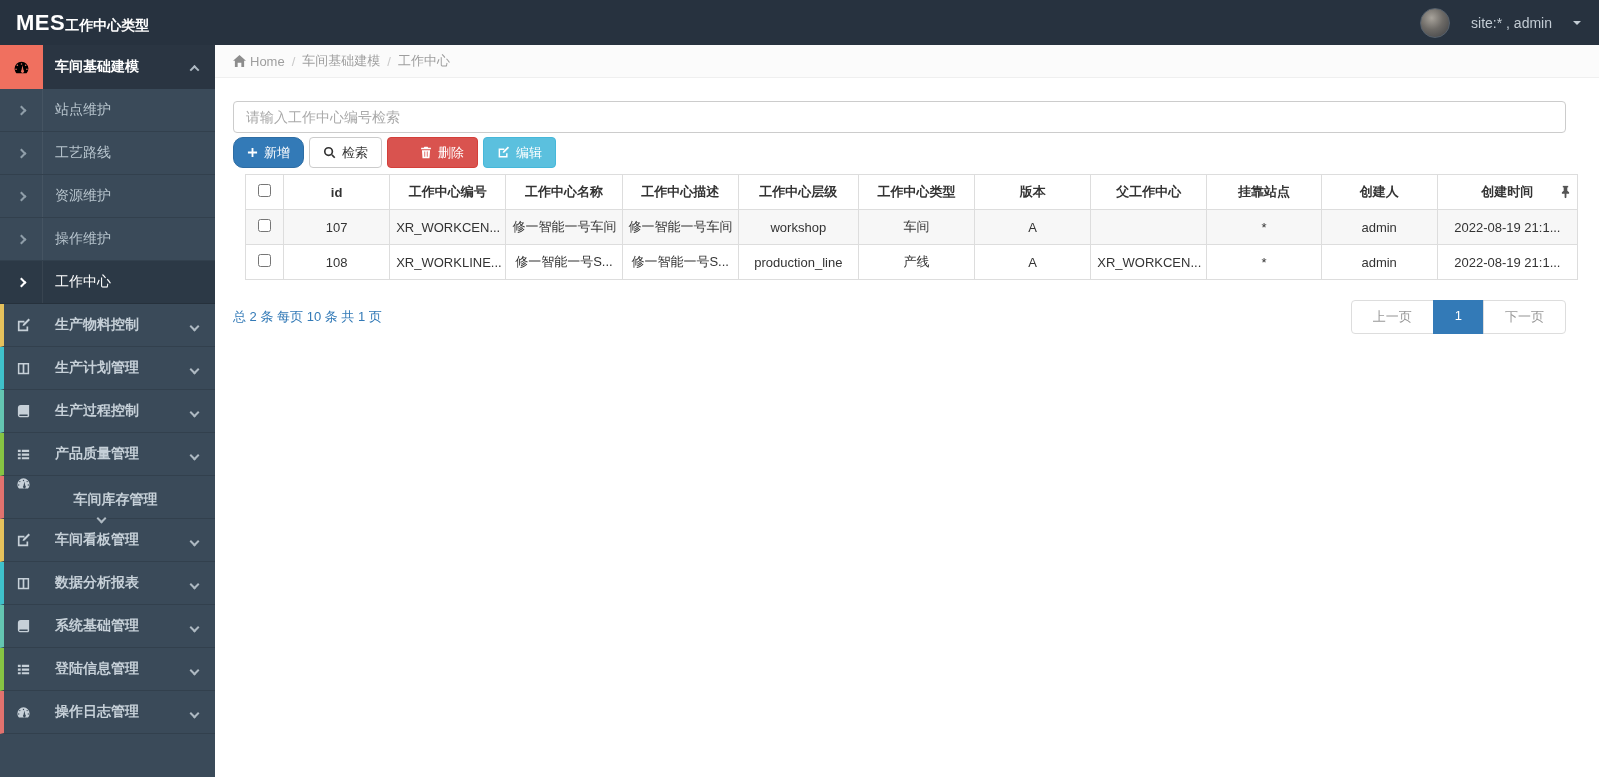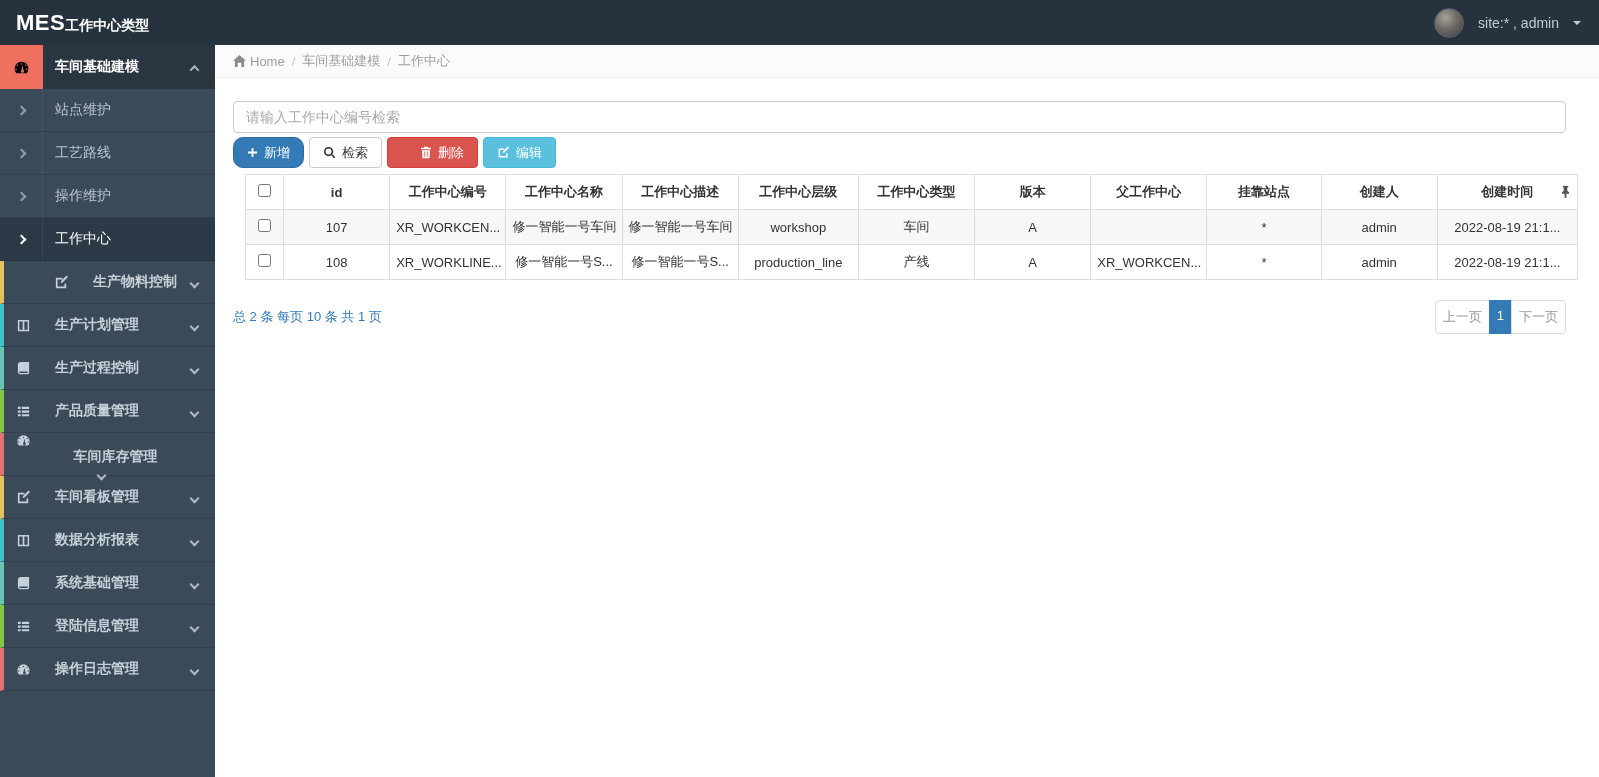--- a/index.html
+++ b/index.html
@@ -5,21 +5,21 @@
   * { box-sizing: border-box; margin: 0; padding: 0; }
   html, body { width: 1599px; height: 777px; overflow: hidden; }
   body { font-family: "Liberation Sans", "DejaVu Sans", sans-serif; background: #fff; font-size: 14px; }
 
   
   .navbar { position: fixed; top: 0; left: 0; right: 0; height: 45px; background: #27323f;
             display: flex; align-items: center; z-index: 50; }
   .brand { padding-left: 16px; color: #fff; display: flex; align-items: baseline; white-space: nowrap; }
   .brand-mes { font-size: 22px; font-weight: bold; letter-spacing: .5px; }
   .brand-rest { font-size: 14px; font-weight: bold; }
-  .user-menu { margin-left: auto; margin-right: 18px; display: flex; align-items: center; gap: 14px;
+  .user-menu { margin-left: auto; margin-right: 18px; display: flex; align-items: center; gap: 21px;
                color: #c3ccd4; font-size: 14px; cursor: pointer; }
   .avatar { width: 30px; height: 30px; border-radius: 50%;
             background: radial-gradient(circle at 38% 32%, #a8a39b 0%, #6d6a66 45%, #3c3e42 100%);
             border: 1px solid #55606c; }
   .caret-down { width: 0; height: 0; border-left: 4px solid transparent; border-right: 4px solid transparent;
                 border-top: 4px solid #c3ccd4; display: inline-block; }
 
   
   .sidebar { position: fixed; top: 45px; left: 0; width: 215px; bottom: 0; background: #3a4a59; z-index: 40; }
   .icon-cell { width: 43px; min-width: 43px; display: flex; align-items: center; justify-content: center; align-self: stretch; }
@@ -77,21 +77,21 @@
                        white-space: nowrap; overflow: hidden; height: 34px; }
   .grid th { font-weight: bold; background: #fff; position: relative; cursor: pointer; }
   .grid tbody tr:nth-child(odd) { background: #f7f7f7; }
   .grid input[type="checkbox"] { width: 13px; height: 13px; cursor: pointer; }
   .pin-btn { position: absolute; right: 7px; top: 50%; transform: translateY(-50%); display: inline-flex; cursor: pointer; }
   .pin-btn svg { fill: #555; }
 
   .table-footer { margin-top: 20px; display: flex; justify-content: space-between; align-items: center; }
   .summary { font-size: 13px; }
   .pager { display: inline-flex; }
-  .page-link { padding: 7px 7px; border: 1px solid #ddd; background: #fff; font-size: 13px;
+  .page-link { padding: 7px 21px; border: 1px solid #ddd; background: #fff; font-size: 13px;
                color: #999; margin-left: -1px; cursor: pointer; text-decoration: none; }
   .page-link.first { border-radius: 4px 0 0 4px; margin-left: 0; }
   .page-link.last  { border-radius: 0 4px 4px 0; }
   .page-link.active { color: #fff; border-color: #337ab7; }
 </style>
 </head>
 <body>
 
 <div class="navbar">
   <div class="brand">
@@ -126,30 +126,36 @@
   <div class="sub-item">
     <span class="icon-cell">
         <span class="chev chev-right"></span>
       </span>
     <span class="sub-item-label">工艺路线</span>
   </div>
   <div class="sub-item">
     <span class="icon-cell">
         <span class="chev chev-right"></span>
       </span>
+    <span class="sub-item-label">资源维护</span>
+  </div>
+  <div class="sub-item">
+    <span class="icon-cell">
+        <span class="chev chev-right"></span>
+      </span>
     <span class="sub-item-label">操作维护</span>
   </div>
   <div class="sub-item active">
     <span class="icon-cell">
         <span class="chev chev-right"></span>
       </span>
     <span class="sub-item-label">工作中心</span>
   </div>
 
-  <div class="side-item" style="border-left-color: rgb(229, 193, 92); padding-left: 38px;">
+  <div class="side-item" style="border-left-color: rgb(229, 193, 92);">
     <span class="icon-cell side-icon">
         <svg width="15" height="15" viewBox="0 0 16 16">
           <path d="M2 3h7v1.8H3.8v7.4h7.4V9H13v5H2V3zm11.4-2.4l1.5 1.5-5.8 5.8-2.1.6.6-2.1 5.8-5.8z"></path>
         </svg>
       </span>
     <span class="side-item-label">生产物料控制</span>
     <span class="chev-wrap"><span class="chev chev-down"></span></span>
   </div>
   <div class="side-item" style="border-left-color: rgb(63, 193, 203);">
     <span class="icon-cell side-icon">

